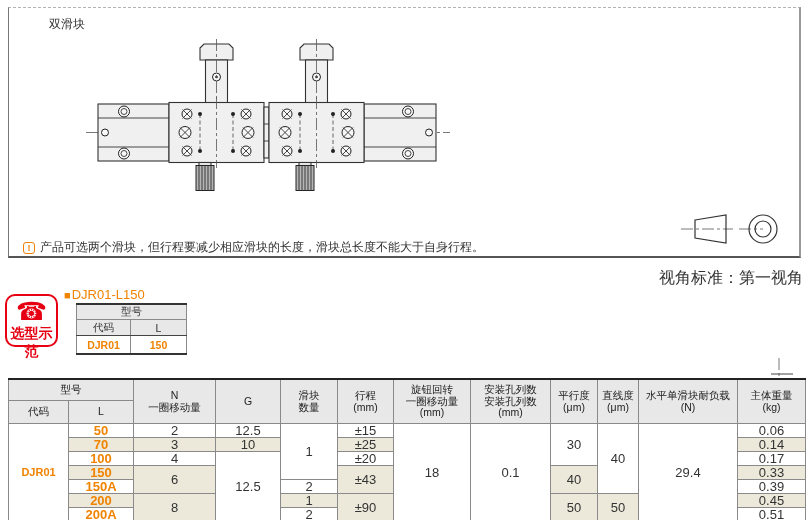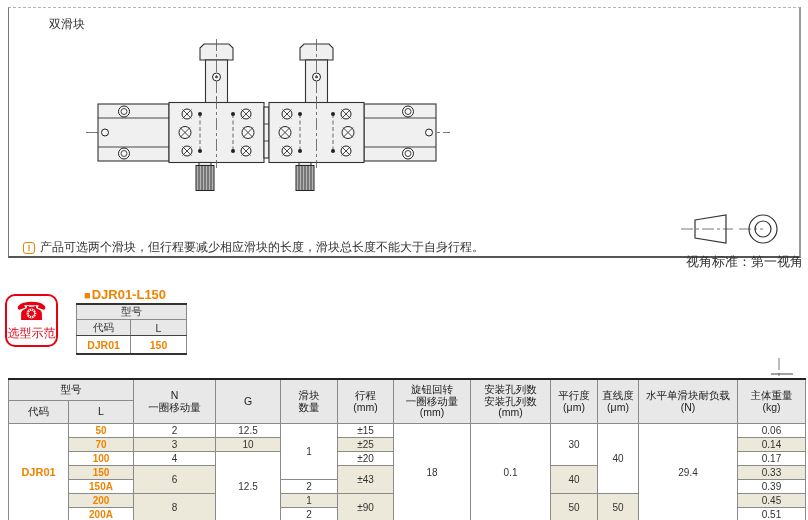--- a/index.html
+++ b/index.html
@@ -18,45 +18,45 @@
   .dotf{fill:#222;}
   .dashv{stroke:#444;stroke-width:0.8;stroke-dasharray:4 2.5;fill:none;}
   .knurl{fill:#b5b5b5;stroke:#222;stroke-width:1;}
   .kline{stroke:#3a3a3a;stroke-width:1;}
 
   .note-row{position:absolute;left:14px;top:238px;display:flex;align-items:center;gap:5px;}
   .warn-icon{display:inline-flex;align-items:center;justify-content:center;width:12px;height:12px;
     border:1.5px solid #F08300;border-radius:3px;color:#F08300;font-weight:bold;font-size:9px;box-sizing:border-box;}
   .note-text{font-size:12px;color:#333;}
   .view-std{position:absolute;left:650px;top:203px;width:152px;text-align:right;}
-  .view-std-label{font-size:13px;color:#333;margin-top:1px;}
+  .view-std-label{font-size:16px;color:#333;margin-top:16px;}
 
   
   .phone-badge{position:absolute;left:5px;top:294px;width:53px;height:53px;box-sizing:border-box;
     border:2px solid #E60012;border-radius:10px;background:#fff;text-align:center;}
   .phone-glyph{display:block;font-size:25px;line-height:28px;color:#E60012;margin-top:1px;}
-  .badge-label{display:block;font-size:12px;font-weight:normal;color:#E60012;letter-spacing:0px;}
-  .example-title{position:absolute;left:84px;top:287px;font-size:13px;font-weight:bold;color:#F08300;}
+  .badge-label{display:block;font-size:14px;font-weight:bold;color:#E60012;letter-spacing:0px;}
+  .example-title{position:absolute;left:64px;top:287px;font-size:13px;font-weight:normal;color:#F08300;}
   .example-title .bullet{color:#F08300;font-size:11px;margin-right:1px;}
   .model-table{position:absolute;left:76px;top:303px;border-collapse:collapse;table-layout:fixed;width:110px;
     border-top:2px solid #333;border-bottom:2px solid #333;}
   .model-table td{border:1px solid #8a8a8a;text-align:center;font-size:10.5px;padding:0;}
   .model-table .mh{background:#e8e8e8;height:14px;}
   .model-table .mh2{background:#e8e8e8;height:15px;border-bottom:1.5px solid #444;}
   .model-table .mv{height:17px;color:#F08300;font-weight:bold;background:#fff;}
 
   
   .spec{position:absolute;left:8px;top:378px;border-collapse:collapse;table-layout:fixed;width:797px;
     border-top:2px solid #222;border-bottom:2px solid #222;}
   .spec th,.spec td{border:1px solid #8a8a8a;text-align:center;vertical-align:middle;padding:0;font-weight:normal;}
   .spec thead th{background:#e8e8e8;font-size:10.5px;line-height:1.12;color:#222;}
   .spec thead{border-bottom:1.5px solid #333;}
   .spec .hr1 th{height:20px;}
   .spec .hr2 th{height:22px;}
-  .spec tbody td{font-size:10px;height:13px;line-height:13px;background:transparent;}
+  .spec tbody td{font-size:13px;height:13px;line-height:13px;background:transparent;}
   .spec tbody tr.stripe{background:#ece9da;}
   .spec td.code-cell{background:#fff;color:#F08300;font-weight:bold;font-size:11px;}
   .spec td.l-cell{color:#F08300;font-weight:bold;}
 
   .crosshair{position:absolute;left:768px;top:358px;}
 </style>
 </head>
 <body>
 
 <div id="canvas">

